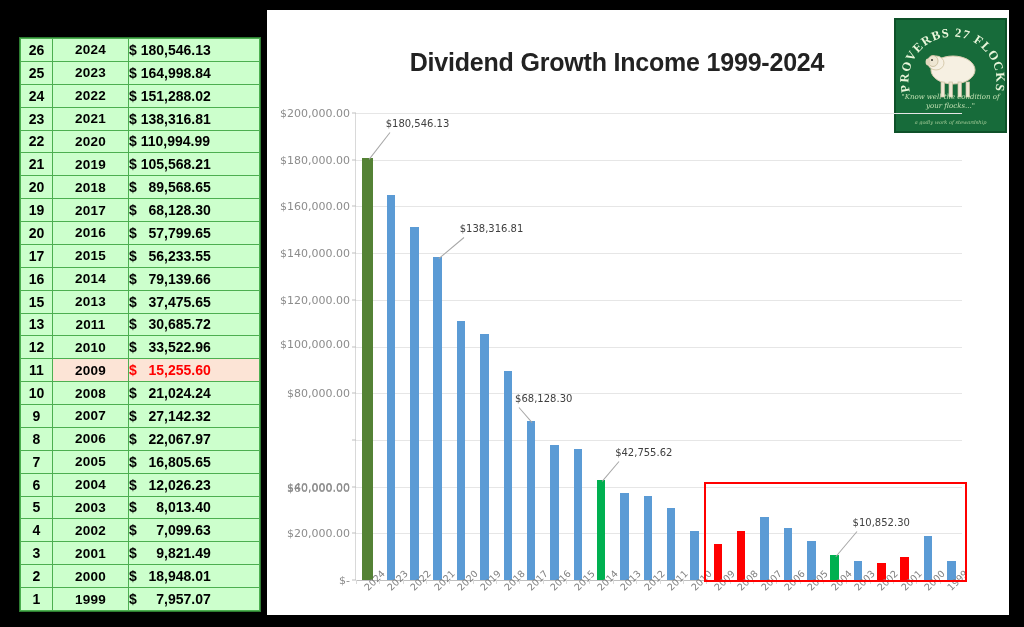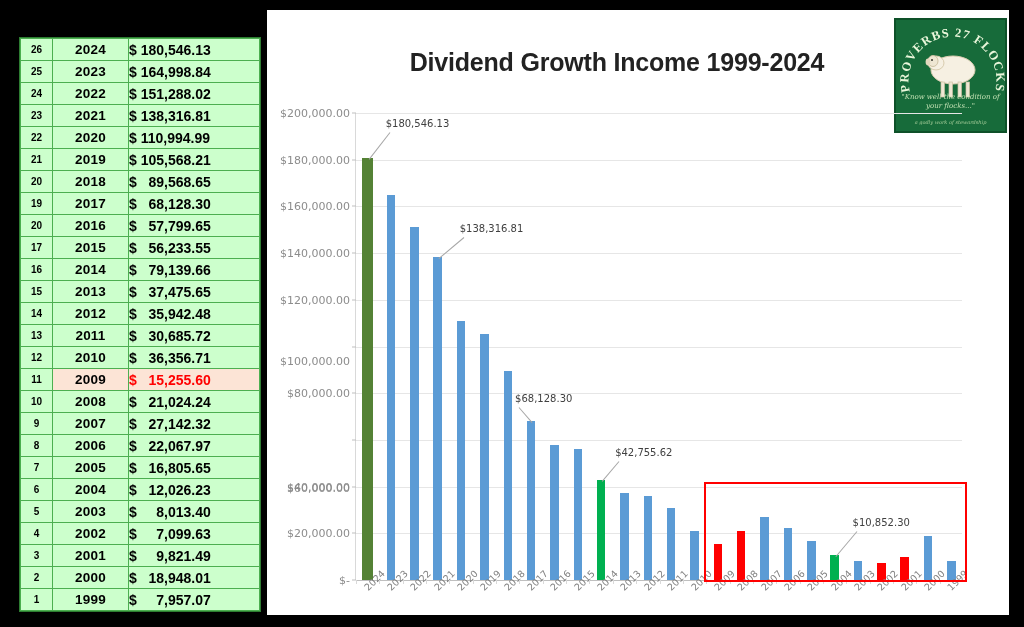--- a/index.html
+++ b/index.html
@@ -31,21 +31,21 @@
   table.spreadsheet td {
     border: 1px solid #4CAF50;
     padding: 0;
     background: #CCFFCC;
     font-weight: bold;
     color: #000;
   }
   td.rownum {
     width: 32px;
     text-align: center;
-    font-size: 10px;
+    font-size: 14px;
     font-weight: normal;
     color: #222;
   }
   td.yr {
     width: 76px;
     text-align: center;
     font-size: 13.5px;
     letter-spacing: .2px;
   }
   td.amt {
@@ -234,33 +234,28 @@
             <td class="rownum">16</td>
             <td class="yr">2014</td>
             <td class="amt">$   79,139.66</td>
           </tr>
           <tr>
             <td class="rownum">15</td>
             <td class="yr">2013</td>
             <td class="amt">$   37,475.65</td>
           </tr>
           <tr>
-            <td class="rownum">14</td>
-            <td class="yr">2012</td>
-            <td class="amt">$   35,942.48</td>
-          </tr>
-          <tr>
             <td class="rownum">13</td>
             <td class="yr">2011</td>
             <td class="amt">$   30,685.72</td>
           </tr>
           <tr>
             <td class="rownum">12</td>
             <td class="yr">2010</td>
-            <td class="amt">$   36,356.71</td>
+            <td class="amt">$   33,522.96</td>
           </tr>
           <tr class="highlight">
             <td class="rownum">11</td>
             <td class="yr">2009</td>
             <td class="amt">$   15,255.60</td>
           </tr>
           <tr>
             <td class="rownum">10</td>
             <td class="yr">2008</td>
             <td class="amt">$   21,024.24</td>
@@ -353,21 +348,21 @@
         <div class="gridline" style="top: 93.4px;"></div>
         <div class="ytick-label" style="top: 93.4px;">$160,000.00</div>
         <div class="ytick-mark" style="top: 93.4px;"></div>
         <div class="gridline" style="top: 140.1px;"></div>
         <div class="ytick-label" style="top: 140.1px;">$140,000.00</div>
         <div class="ytick-mark" style="top: 140.1px;"></div>
         <div class="gridline" style="top: 186.8px;"></div>
         <div class="ytick-label" style="top: 186.8px;">$120,000.00</div>
         <div class="ytick-mark" style="top: 186.8px;"></div>
         <div class="gridline" style="top: 233.5px;"></div>
-        <div class="ytick-label" style="top: 248px; text-align: center;">$100,000.00</div>
+        <div class="ytick-label" style="top: 231px; text-align: center;">$100,000.00</div>
         <div class="ytick-mark" style="top: 233.5px;"></div>
         <div class="gridline" style="top: 280.2px;"></div>
         <div class="ytick-label" style="top: 280.2px;">$80,000.00</div>
         <div class="ytick-mark" style="top: 280.2px;"></div>
         <div class="gridline" style="top: 326.9px;"></div>
         <div class="ytick-label" style="top: 326.9px; margin-top: 48px;">$60,000.00</div>
         <div class="ytick-mark" style="top: 326.9px;"></div>
         <div class="gridline" style="top: 373.6px;"></div>
         <div class="ytick-label" style="top: 373.6px;">$40,000.00</div>
         <div class="ytick-mark" style="top: 373.6px;"></div>

